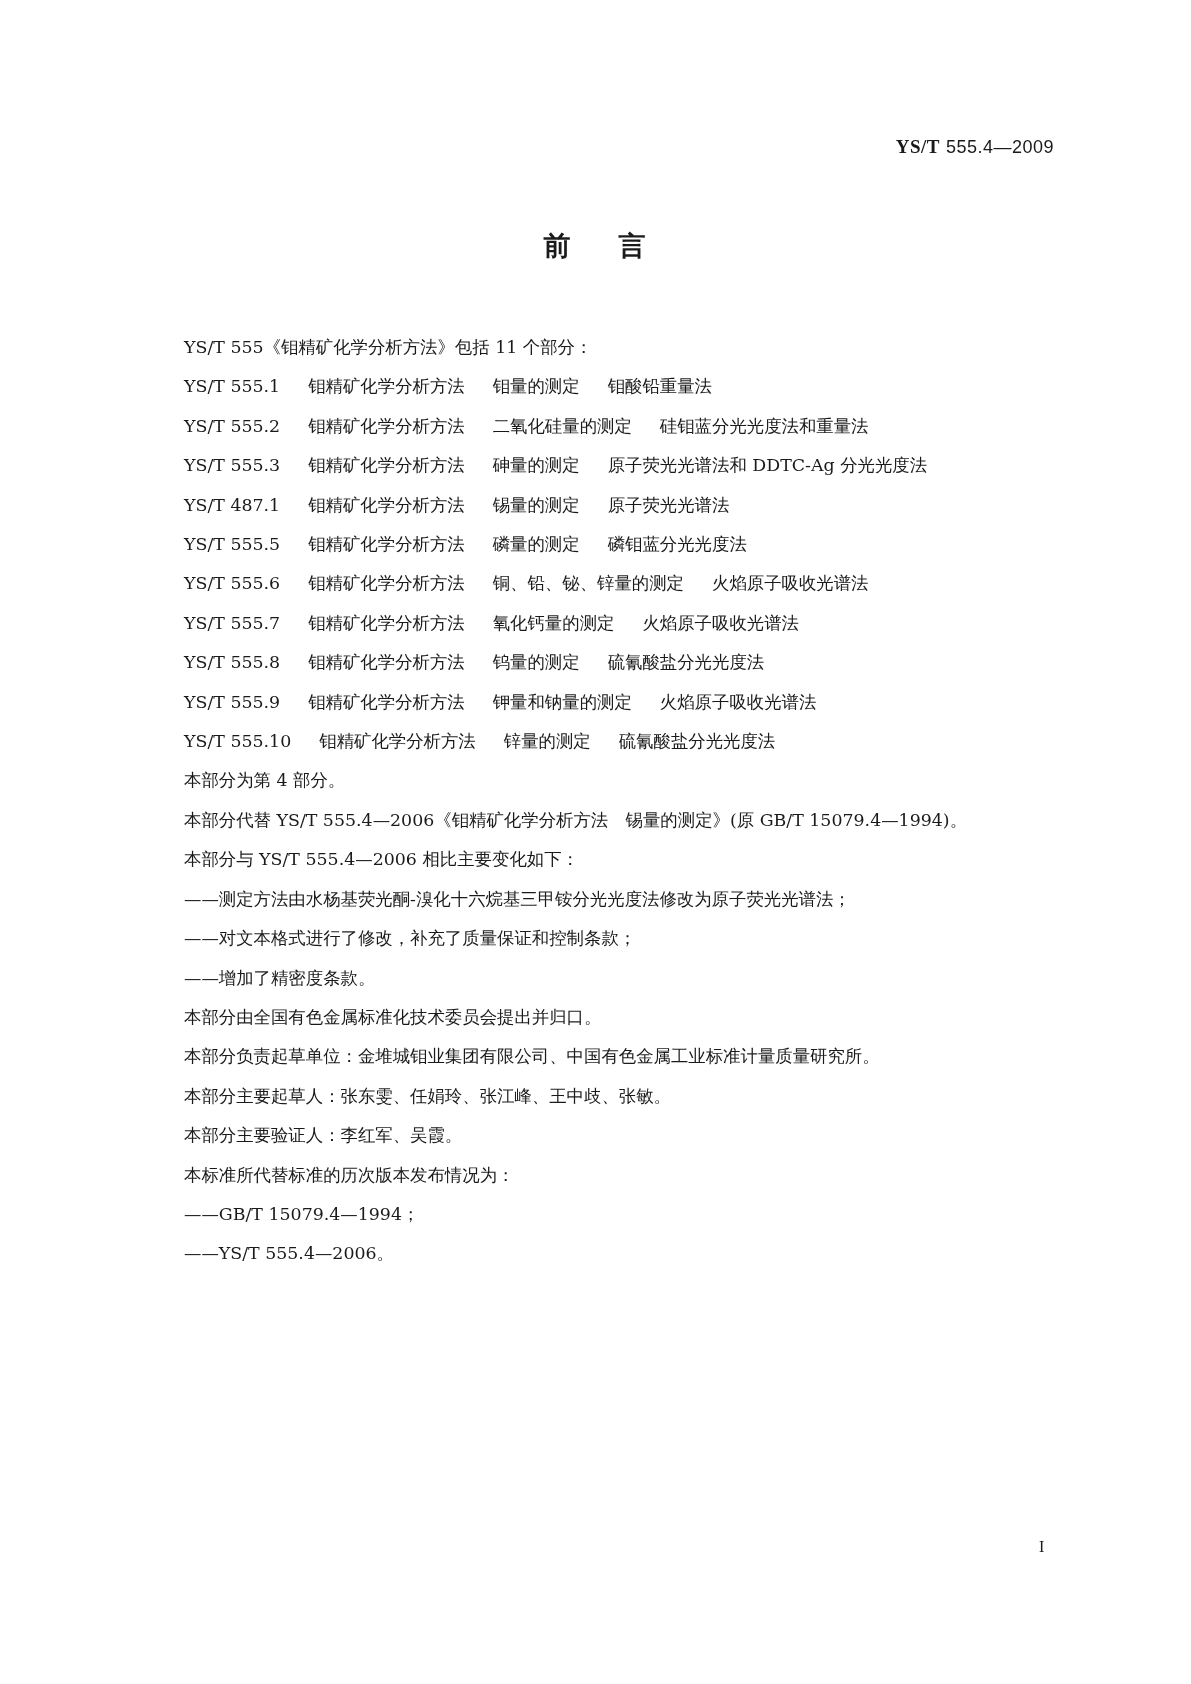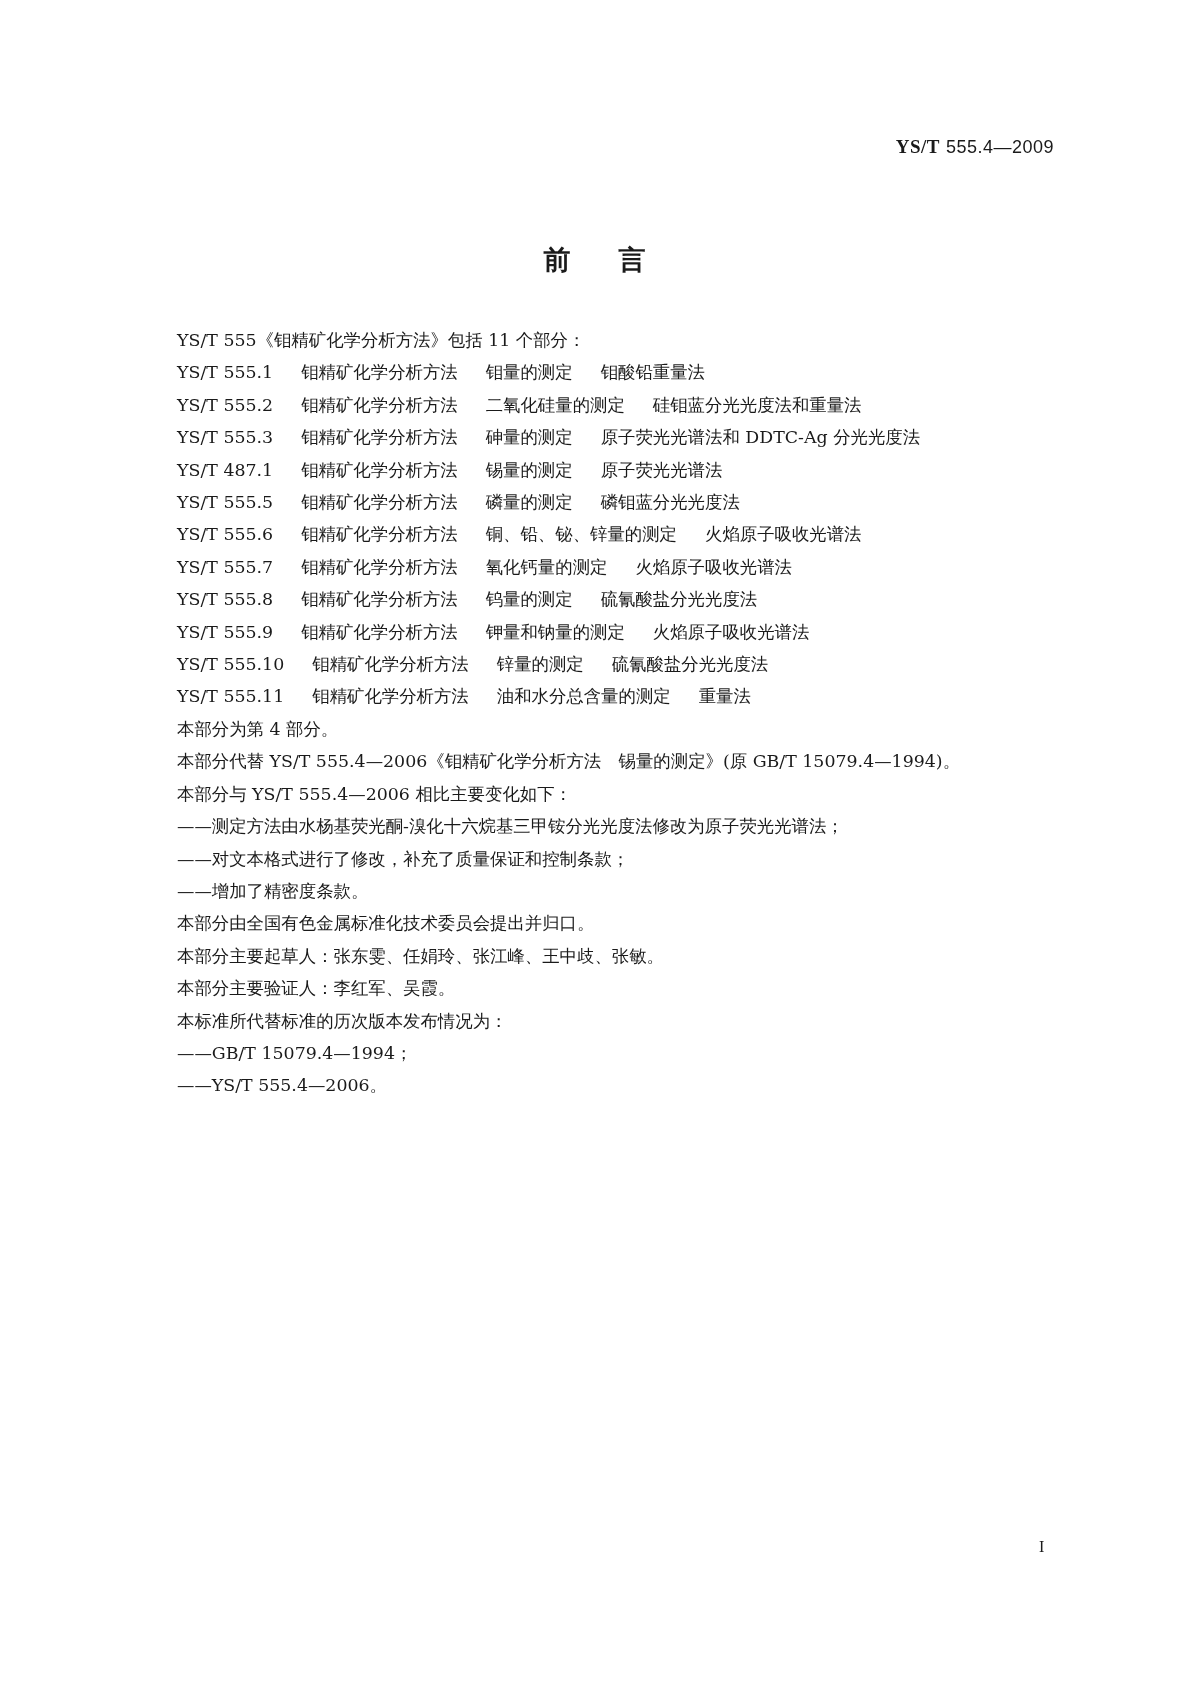--- a/index.html
+++ b/index.html
@@ -1,24 +1,24 @@
 <!DOCTYPE html>
 <html><head>
 <meta charset="utf-8">
 <style>
   html, body { margin: 0; padding: 0; background: #ffffff; }
   body { width: 1191px; height: 1684px; position: relative; overflow: hidden;
          font-family: "DejaVu Serif", "Liberation Serif", serif; color: #1a1a1a; }
   .header-code { position: absolute; top: 120px; right: 137px; font-size: 17px; letter-spacing: 0.5px; margin-top: 16px; }
   .header-code .prefix { font-family: "Liberation Serif", serif; font-weight: bold; font-size: 19px; }
   .header-code .num { font-family: "Liberation Sans", sans-serif; font-size: 18px; }
-  .title { position: absolute; top: 242px; left: 0; width: 100%; text-align: center;
+  .title { position: absolute; top: 228px; left: 0; width: 100%; text-align: center;
            font-family: "DejaVu Sans", sans-serif; font-weight: bold; font-size: 27px; letter-spacing: 48px; padding-left: 46px; box-sizing: border-box; }
   .body { position: absolute; top: 324px; left: 128px; width: 935px; font-size: 17.4px; line-height: 31.4px; }
-  .p { text-indent: 48px; margin: 1px; white-space: nowrap; }
+  .p { text-indent: 48px; margin: 8px; white-space: nowrap; }
   .p.wrap { white-space: normal; }
   .gap { display: inline-block; width: 28px; }
   .page-num { position: absolute; top: 1538px; left: 1039px; font-size: 16px; font-family: "Liberation Serif", serif; }
 </style>
 </head>
 <body>
 
 <div class="header-code">
   <span class="prefix">YS/T</span>
   <span class="num">555.4—2009</span>
@@ -33,30 +33,30 @@
     <p class="p part"><span>YS/T 555.1</span><span class="gap"></span><span>钼精矿化学分析方法</span><span class="gap"></span><span>钼量的测定</span><span class="gap"></span><span>钼酸铅重量法</span></p>
     <p class="p part"><span>YS/T 555.2</span><span class="gap"></span><span>钼精矿化学分析方法</span><span class="gap"></span><span>二氧化硅量的测定</span><span class="gap"></span><span>硅钼蓝分光光度法和重量法</span></p>
     <p class="p part"><span>YS/T 555.3</span><span class="gap"></span><span>钼精矿化学分析方法</span><span class="gap"></span><span>砷量的测定</span><span class="gap"></span><span>原子荧光光谱法和 DDTC-Ag 分光光度法</span></p>
     <p class="p part"><span>YS/T 487.1</span><span class="gap"></span><span>钼精矿化学分析方法</span><span class="gap"></span><span>锡量的测定</span><span class="gap"></span><span>原子荧光光谱法</span></p>
     <p class="p part"><span>YS/T 555.5</span><span class="gap"></span><span>钼精矿化学分析方法</span><span class="gap"></span><span>磷量的测定</span><span class="gap"></span><span>磷钼蓝分光光度法</span></p>
     <p class="p part"><span>YS/T 555.6</span><span class="gap"></span><span>钼精矿化学分析方法</span><span class="gap"></span><span>铜、铅、铋、锌量的测定</span><span class="gap"></span><span>火焰原子吸收光谱法</span></p>
     <p class="p part"><span>YS/T 555.7</span><span class="gap"></span><span>钼精矿化学分析方法</span><span class="gap"></span><span>氧化钙量的测定</span><span class="gap"></span><span>火焰原子吸收光谱法</span></p>
     <p class="p part"><span>YS/T 555.8</span><span class="gap"></span><span>钼精矿化学分析方法</span><span class="gap"></span><span>钨量的测定</span><span class="gap"></span><span>硫氰酸盐分光光度法</span></p>
     <p class="p part"><span>YS/T 555.9</span><span class="gap"></span><span>钼精矿化学分析方法</span><span class="gap"></span><span>钾量和钠量的测定</span><span class="gap"></span><span>火焰原子吸收光谱法</span></p>
     <p class="p part"><span>YS/T 555.10</span><span class="gap"></span><span>钼精矿化学分析方法</span><span class="gap"></span><span>锌量的测定</span><span class="gap"></span><span>硫氰酸盐分光光度法</span></p>
-    <p class="p part"><span>YS/T 555.11</span><span class="gap"></span><span>钼精矿化学分析方法</span><span class="gap"></span><span>油和水分总含量的测定</span><span class="gap"></span><span>重量法</span></p>
   </div>
 
   <p class="p">本部分为第 4 部分。</p>
   <p class="p">本部分代替 YS/T 555.4—2006《钼精矿化学分析方法　锡量的测定》(原 GB/T 15079.4—1994)。</p>
   <p class="p">本部分与 YS/T 555.4—2006 相比主要变化如下：</p>
   <p class="p">——测定方法由水杨基荧光酮-溴化十六烷基三甲铵分光光度法修改为原子荧光光谱法；</p>
   <p class="p">——对文本格式进行了修改，补充了质量保证和控制条款；</p>
   <p class="p">——增加了精密度条款。</p>
   <p class="p">本部分由全国有色金属标准化技术委员会提出并归口。</p>
+  <p class="p">本部分负责起草单位：金堆城钼业集团有限公司、中国有色金属工业标准计量质量研究所。</p>
   <p class="p">本部分主要起草人：张东雯、任娟玲、张江峰、王中歧、张敏。</p>
   <p class="p">本部分主要验证人：李红军、吴霞。</p>
   <p class="p">本标准所代替标准的历次版本发布情况为：</p>
   <p class="p">——GB/T 15079.4—1994；</p>
   <p class="p">——YS/T 555.4—2006。</p>
 </div>
 
 <div class="page-num">I</div>
 
 </body></html>

